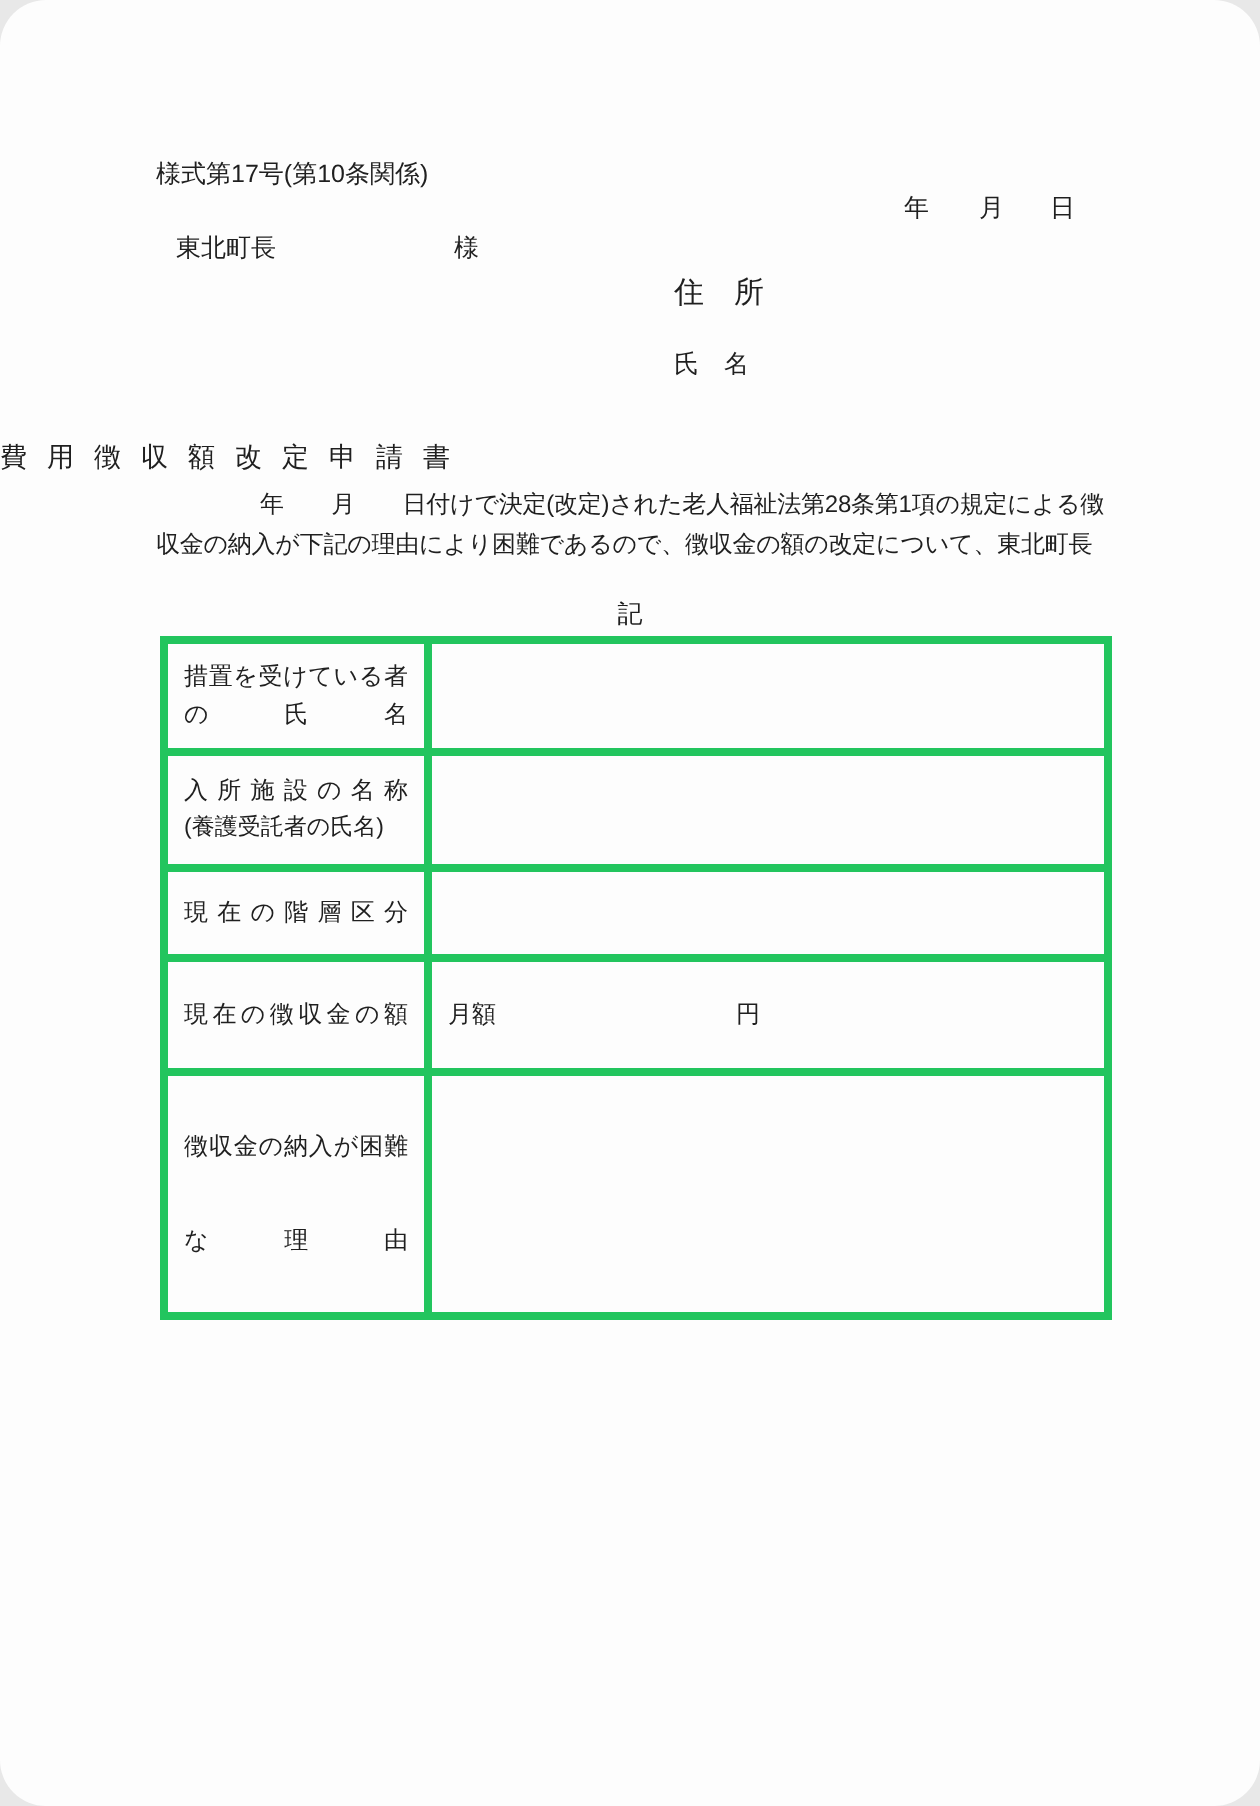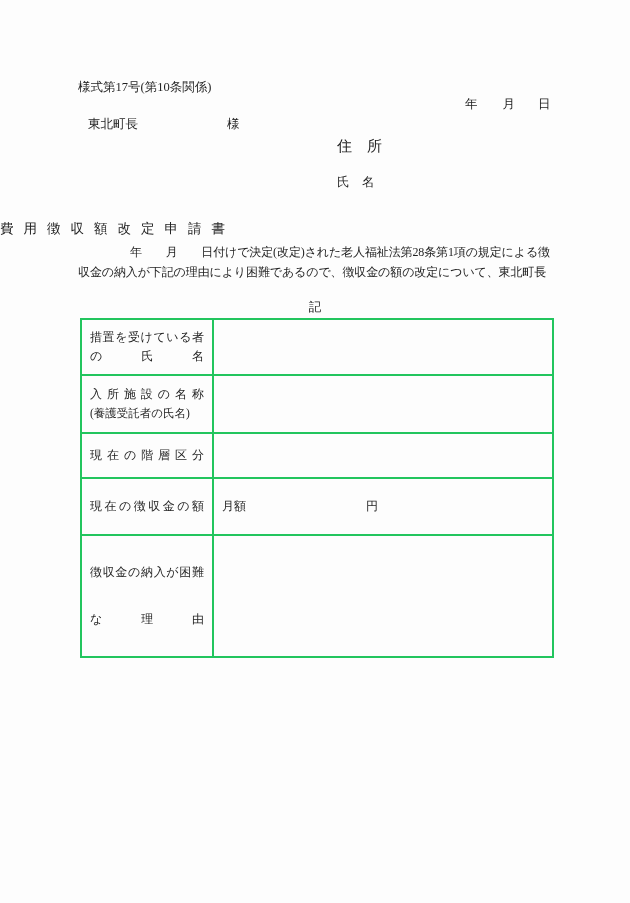--- a/index.html
+++ b/index.html
@@ -2,28 +2,29 @@
 <html><head>
 <meta charset="utf-8">
 <style>
   * { margin: 0; padding: 0; box-sizing: border-box; }
   html, body { background: #e8e8e8; }
   .page {
     position: relative;
     width: 630px;
     height: 903px;
     background: #fdfdfd;
-    font-family: Liberation Serif, serif;
+    font-family: Liberation Sans, sans-serif;
     color: #1f1f1f;
     overflow: hidden;
     margin: 0 auto;
+    border-radius: 23px;
   }
   .abs { position: absolute; }
   .form-number { left: 78px; top: 79px; font-size: 12.5px; white-space: nowrap; }
-  .date-line { left: 465px; top: 96px; font-size: 12.5px; white-space: nowrap; }
+  .date-line { left: 452px; top: 96px; font-size: 12.5px; white-space: nowrap; }
   .date-line .d-month { margin-left: 25px; }
   .date-line .d-day { margin-left: 23px; }
   .addressee-line { left: 88px; top: 116px; font-size: 12.5px; white-space: nowrap; }
   .addressee-line .honorific { margin-left: 89px; }
   .address-label { left: 337px; top: 137px; font-size: 15px; white-space: nowrap; }
   .name-label { left: 337px; top: 174px; font-size: 12.5px; white-space: nowrap; }
   .doc-title {
     left: 0; top: 220px; width: 100%;
     font-size: 13.5px;
     font-weight: normal;
@@ -42,21 +43,21 @@
 
   .form-table {
     position: absolute;
     left: 80px; top: 318px;
     width: 472px;
     border-collapse: collapse;
     table-layout: fixed;
     font-size: 12px;
   }
   .form-table td {
-    border: 2px solid #22c55e;
+    border: 4px solid #22c55e;
     vertical-align: middle;
     padding: 0 8px;
   }
   .form-table .r1 { height: 56px; }
   .form-table .r2 { height: 58px; }
   .form-table .r3 { height: 45px; }
   .form-table .r4 { height: 57px; }
   .form-table .r5 { height: 56px; }
   .form-table .r6 { height: 122px; }
 

